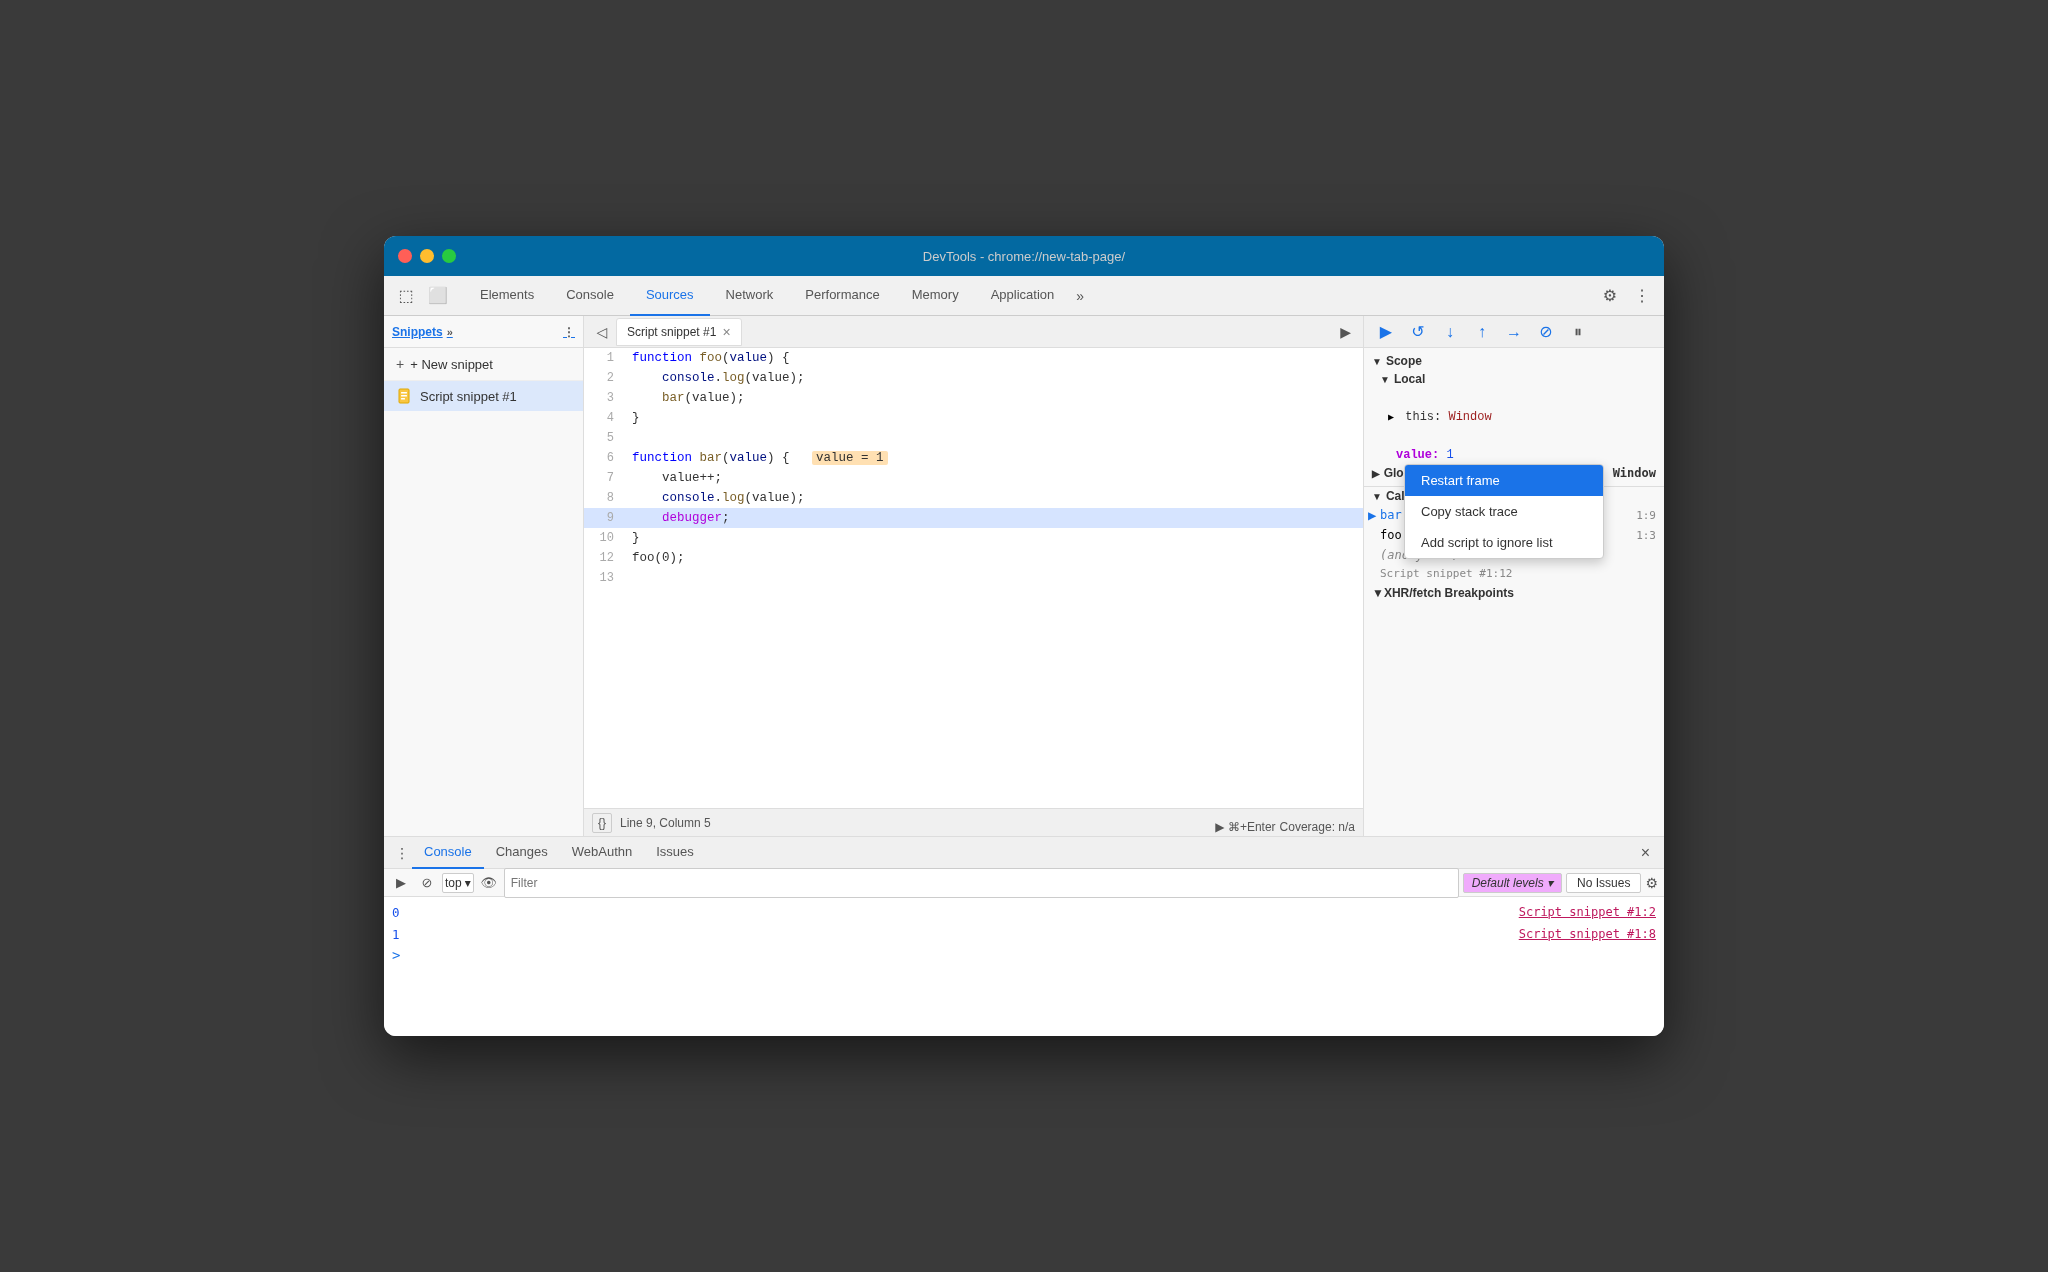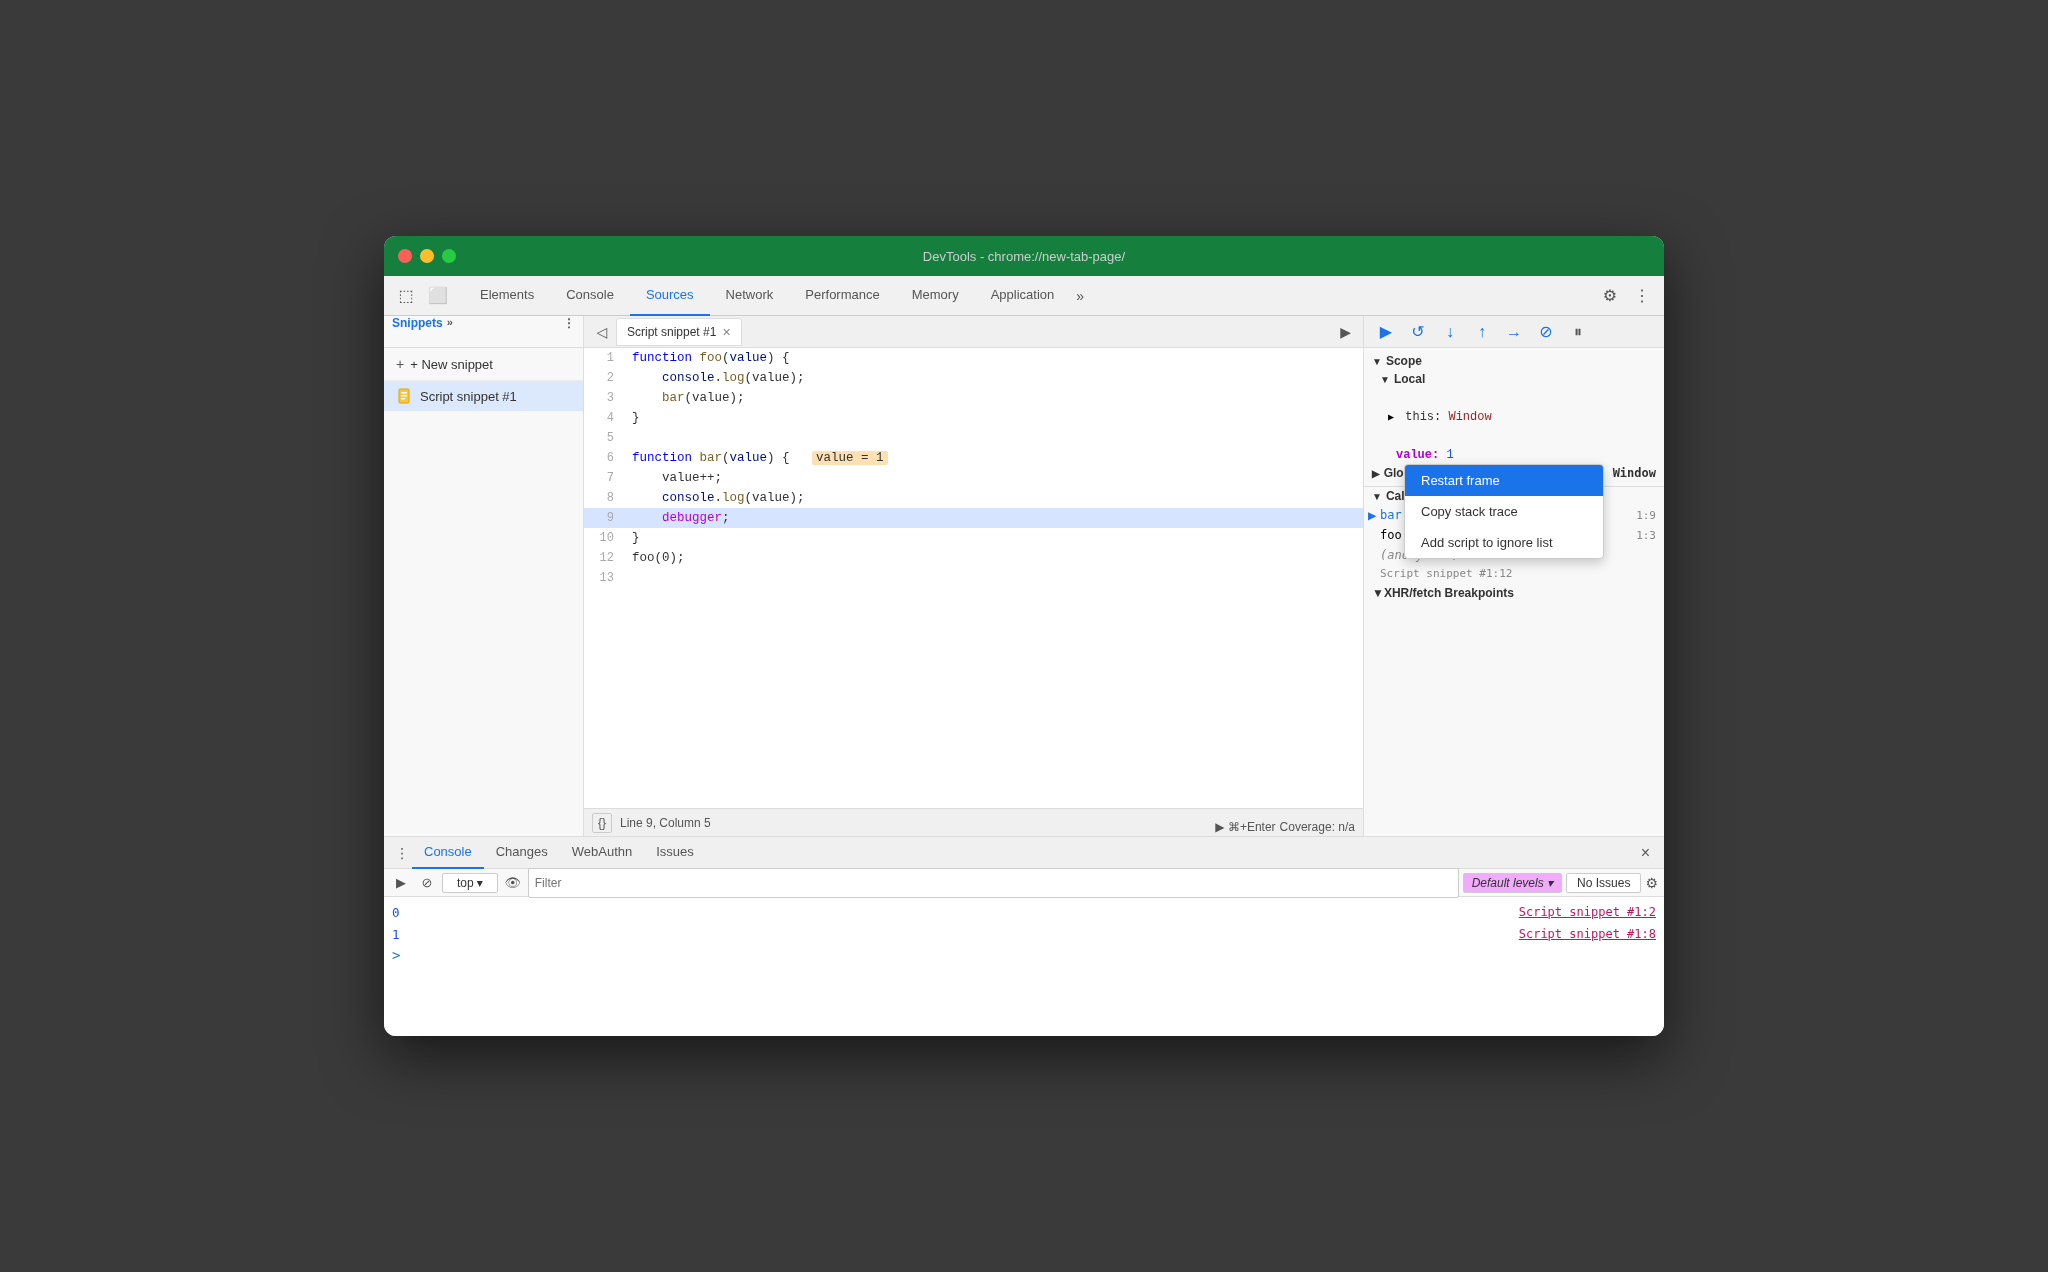--- a/index.html
+++ b/index.html
@@ -13,21 +13,21 @@
     }
     .window {
       width: 1280px;
       border-radius: 12px;
       overflow: hidden;
       box-shadow: 0 20px 60px rgba(0,0,0,0.6);
       background: #f0f0f0;
     }
     
     .titlebar {
-      background: #15803d;
+      background: #0369a1;
       height: 40px;
       display: flex;
       align-items: center;
       justify-content: center;
       position: relative;
     }
     .titlebar-title {
       color: #ccc;
       font-size: 13px;
     }
@@ -104,26 +104,28 @@
     
     .left-panel {
       width: 200px;
       border-right: 1px solid #ddd;
       background: #f8f8f8;
       display: flex;
       flex-direction: column;
     }
     .panel-header {
       display: flex;
+      align-items: center;
       padding: 0 8px;
       height: 32px;
       border-bottom: 1px solid #ddd;
       font-size: 12px;
       font-weight: 600;
       color: #1a73e8;
+      text-decoration: underline;
     }
     .panel-header-more {
       margin-left: auto;
       cursor: pointer;
       color: #555;
     }
     .panel-header-chevron {
       margin: 0 4px;
       color: #555;
       font-size: 11px;
@@ -478,21 +480,21 @@
       display: flex;
       align-items: center;
       justify-content: center;
       font-size: 13px;
       color: #555;
       border-radius: 2px;
     }
     .console-top-selector {
       display: flex;
       align-items: center;
-      padding: 2px 14px;
+      padding: 2px 2px;
       font-size: 12px;
       color: #333;
       border: 1px solid #ccc;
       border-radius: 2px;
       cursor: pointer;
       gap: 3px;
       background: #fff;
     }
     .filter-input {
       flex: 1;

